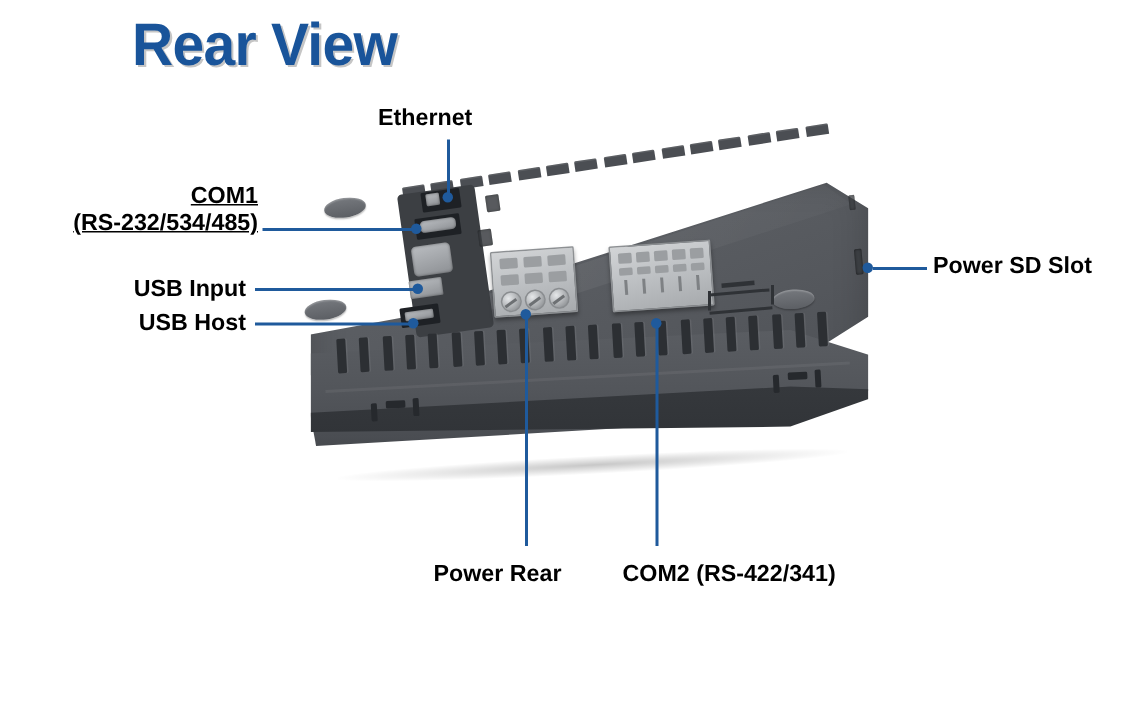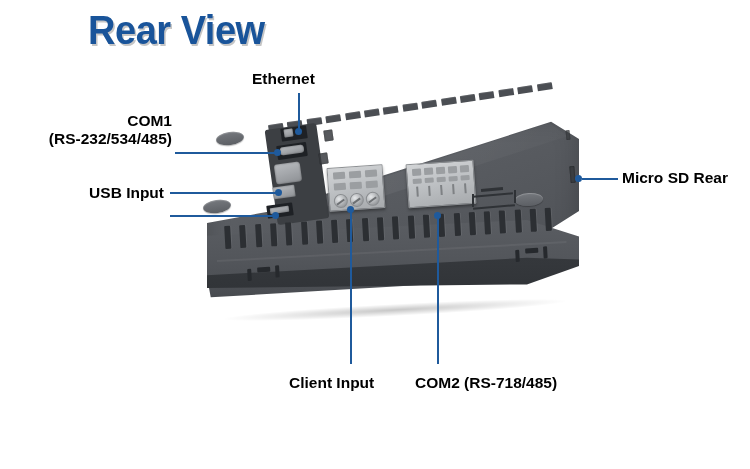--- a/index.html
+++ b/index.html
@@ -412,39 +412,40 @@
       <div class="clip" style="left:0px; top:3px; width:4px; height:12px;"></div>
       <div class="clip" style="left:10px; top:2px; width:13px; height:5px;"></div>
       <div class="clip" style="left:28px; top:1px; width:4px; height:12px;"></div>
     </div>
   </div>
 
   <div class="label center-al" style="left:252px; top:70px;">Ethernet</div>
   <div class="lead-v" style="left:298px; top:93px; height:39px;"></div>
   <div class="dot" style="left:295px; top:128px;"></div>
 
-  <div class="label right-al" style="left:0px; top:112px; width:172px;">
+  <div class="label right-al" style="left:0px; top:122px; width:172px;text-decoration:underline;">
     <div>COM1</div>
     <div>(RS-232/534/485)</div>
   </div>
   <div class="lead-h" style="left:175px; top:152px; width:104px;"></div>
   <div class="dot" style="left:274px; top:149px;"></div>
 
   <div class="label right-al" style="left:0px; top:184px; width:164px;">USB Input</div>
   <div class="lead-h" style="left:170px; top:192px; width:110px;"></div>
   <div class="dot" style="left:275px; top:189px;"></div>
 
+  <div class="label right-al" style="left:0px; top:207px; width:164px;">USB Host</div>
   <div class="lead-h" style="left:170px; top:215px; width:106px;"></div>
   <div class="dot" style="left:272px; top:212px;"></div>
 
-  <div class="label" style="left:622px; top:169px;">Micro SD Rear</div>
+  <div class="label" style="left:622px; top:169px;">Power SD Slot</div>
   <div class="lead-h" style="left:582px; top:178px; width:36px;"></div>
   <div class="dot" style="left:575px; top:175px;"></div>
 
-  <div class="label" style="left:289px; top:374px;">Client Input</div>
+  <div class="label" style="left:289px; top:374px;">Power Rear</div>
   <div class="lead-v" style="left:350px; top:212px; height:152px;"></div>
   <div class="dot" style="left:347px; top:206px;"></div>
 
-  <div class="label" style="left:415px; top:374px;">COM2 (RS-718/485)</div>
+  <div class="label" style="left:415px; top:374px;">COM2 (RS-422/341)</div>
   <div class="lead-v" style="left:437px; top:218px; height:146px;"></div>
   <div class="dot" style="left:434px; top:212px;"></div>
 
 </div>
 
 </body></html>

